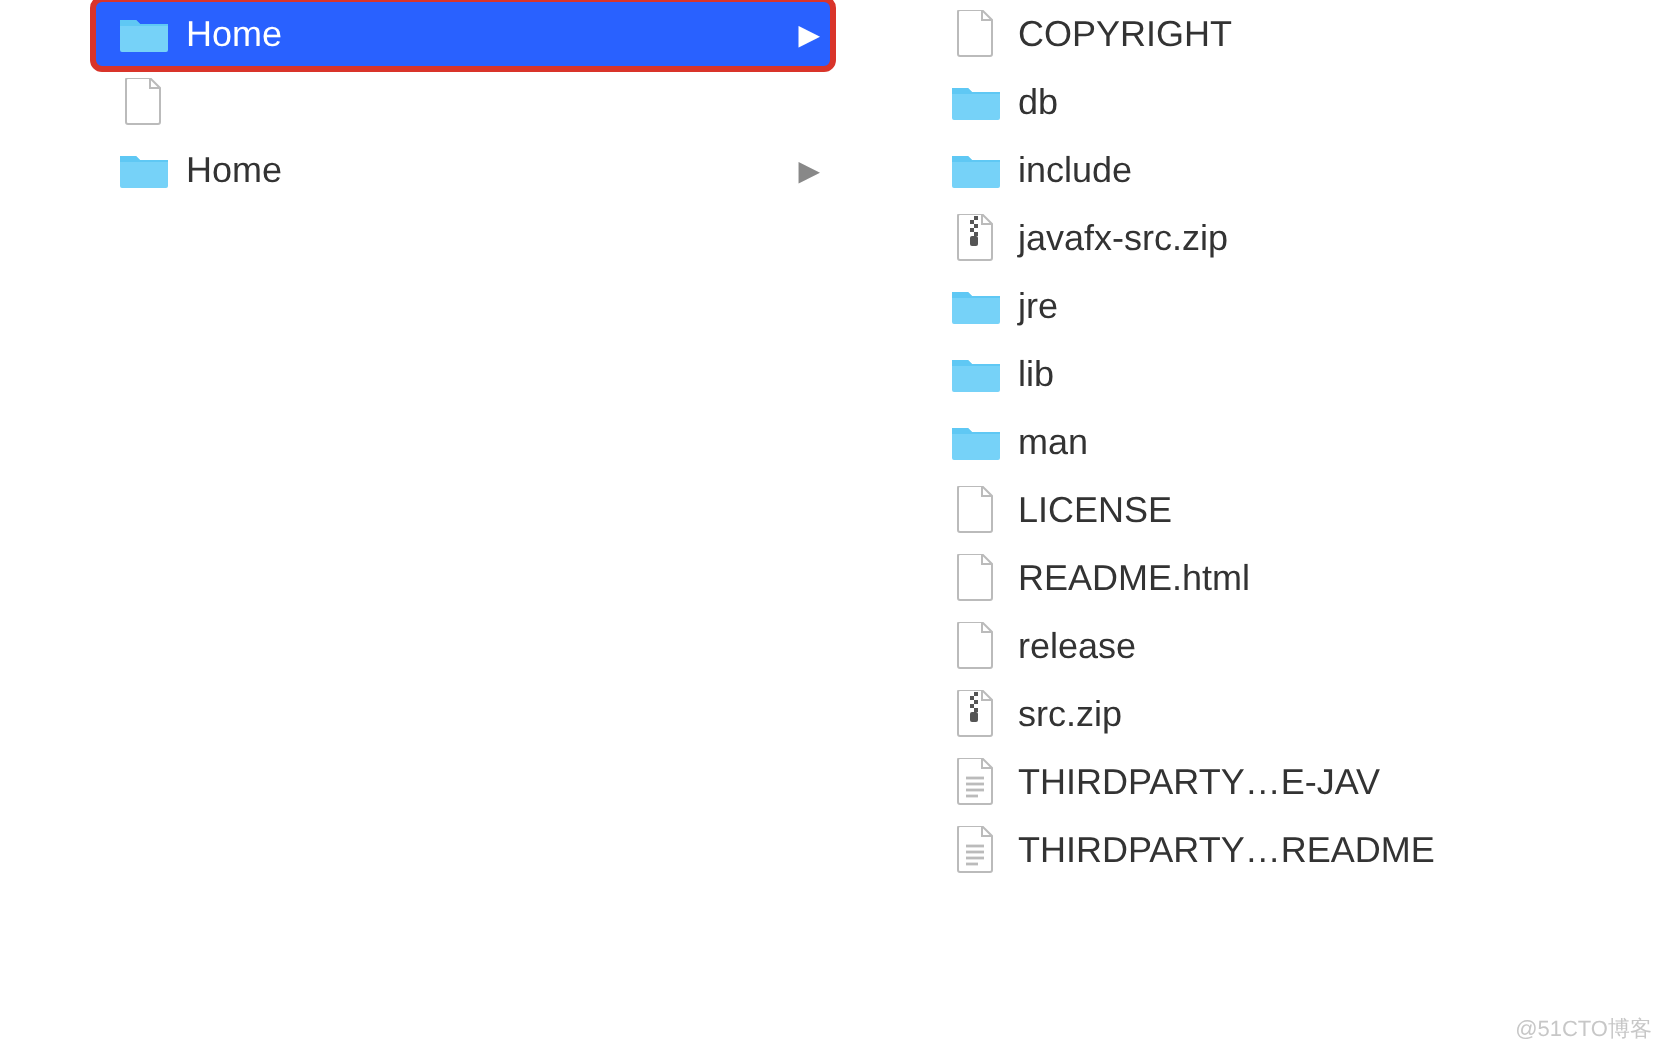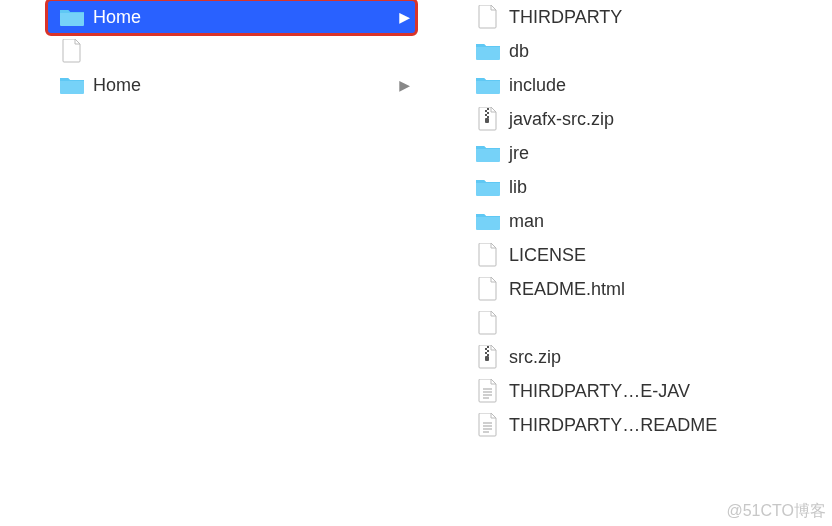--- a/index.html
+++ b/index.html
@@ -59,21 +59,21 @@
       width: 16px;
       text-align: right;
       color: #888;
       font-size: 14px;
     }
     .row.selected .arrow { color: #fff; }
     .watermark {
       position: absolute;
       right: 6px;
       bottom: 4px;
-      font-size: 16px;
+      font-size: 11px;
       color: #c7c7c7;
       pointer-events: none;
     }
     svg { display: block; }
   </style>
 </head>
 <body>
 
 <div class="columns">
   <div class="column" id="col-left">
@@ -107,21 +107,21 @@
       </div>
     </div>
   <div class="column" id="col-right">
       <div class="row">
         <span class="icon-slot">
           <svg width="20" height="24" viewBox="0 0 20 24">
     <path d="M2 0 h11 l5 5 v17 a1 1 0 0 1 -1 1 H2 a1 1 0 0 1 -1 -1 V1 a1 1 0 0 1 1 -1 Z" fill="#fff" stroke="#bbb"></path>
     <path d="M13 0 v5 h5" fill="none" stroke="#bbb"></path>
   </svg>
         </span>
-        <span class="label">THIRDPARTY</span>
+        <span class="label">COPYRIGHT</span>
       </div>
       <div class="row">
         <span class="icon-slot">
           <svg width="26" height="20" viewBox="0 0 26 20">
       <path d="M1 3 h8 l2 2 h14 v13 a1 1 0 0 1 -1 1 H2 a1 1 0 0 1 -1 -1 Z" fill="#76d2f8"></path>
       <path d="M1 3 h8 l2 2 h14 v1 H1 Z" fill="#5fc8f4"></path>
     </svg>
         </span>
         <span class="label">db</span>
       </div>
@@ -194,20 +194,21 @@
         </span>
         <span class="label">README.html</span>
       </div>
       <div class="row">
         <span class="icon-slot">
           <svg width="20" height="24" viewBox="0 0 20 24">
     <path d="M2 0 h11 l5 5 v17 a1 1 0 0 1 -1 1 H2 a1 1 0 0 1 -1 -1 V1 a1 1 0 0 1 1 -1 Z" fill="#fff" stroke="#bbb"></path>
     <path d="M13 0 v5 h5" fill="none" stroke="#bbb"></path>
   </svg>
         </span>
+        <span class="label">release</span>
       </div>
       <div class="row">
         <span class="icon-slot">
           <svg width="20" height="24" viewBox="0 0 20 24">
       <path d="M2 0 h11 l5 5 v17 a1 1 0 0 1 -1 1 H2 a1 1 0 0 1 -1 -1 V1 a1 1 0 0 1 1 -1 Z" fill="#fff" stroke="#bbb"></path>
       <path d="M13 0 v5 h5" fill="none" stroke="#bbb"></path>
       <rect x="9" y="1" width="2" height="2" fill="#555"></rect>
       <rect x="7" y="3" width="2" height="2" fill="#555"></rect>
       <rect x="9" y="5" width="2" height="2" fill="#555"></rect>
       <rect x="7" y="7" width="2" height="2" fill="#555"></rect>

